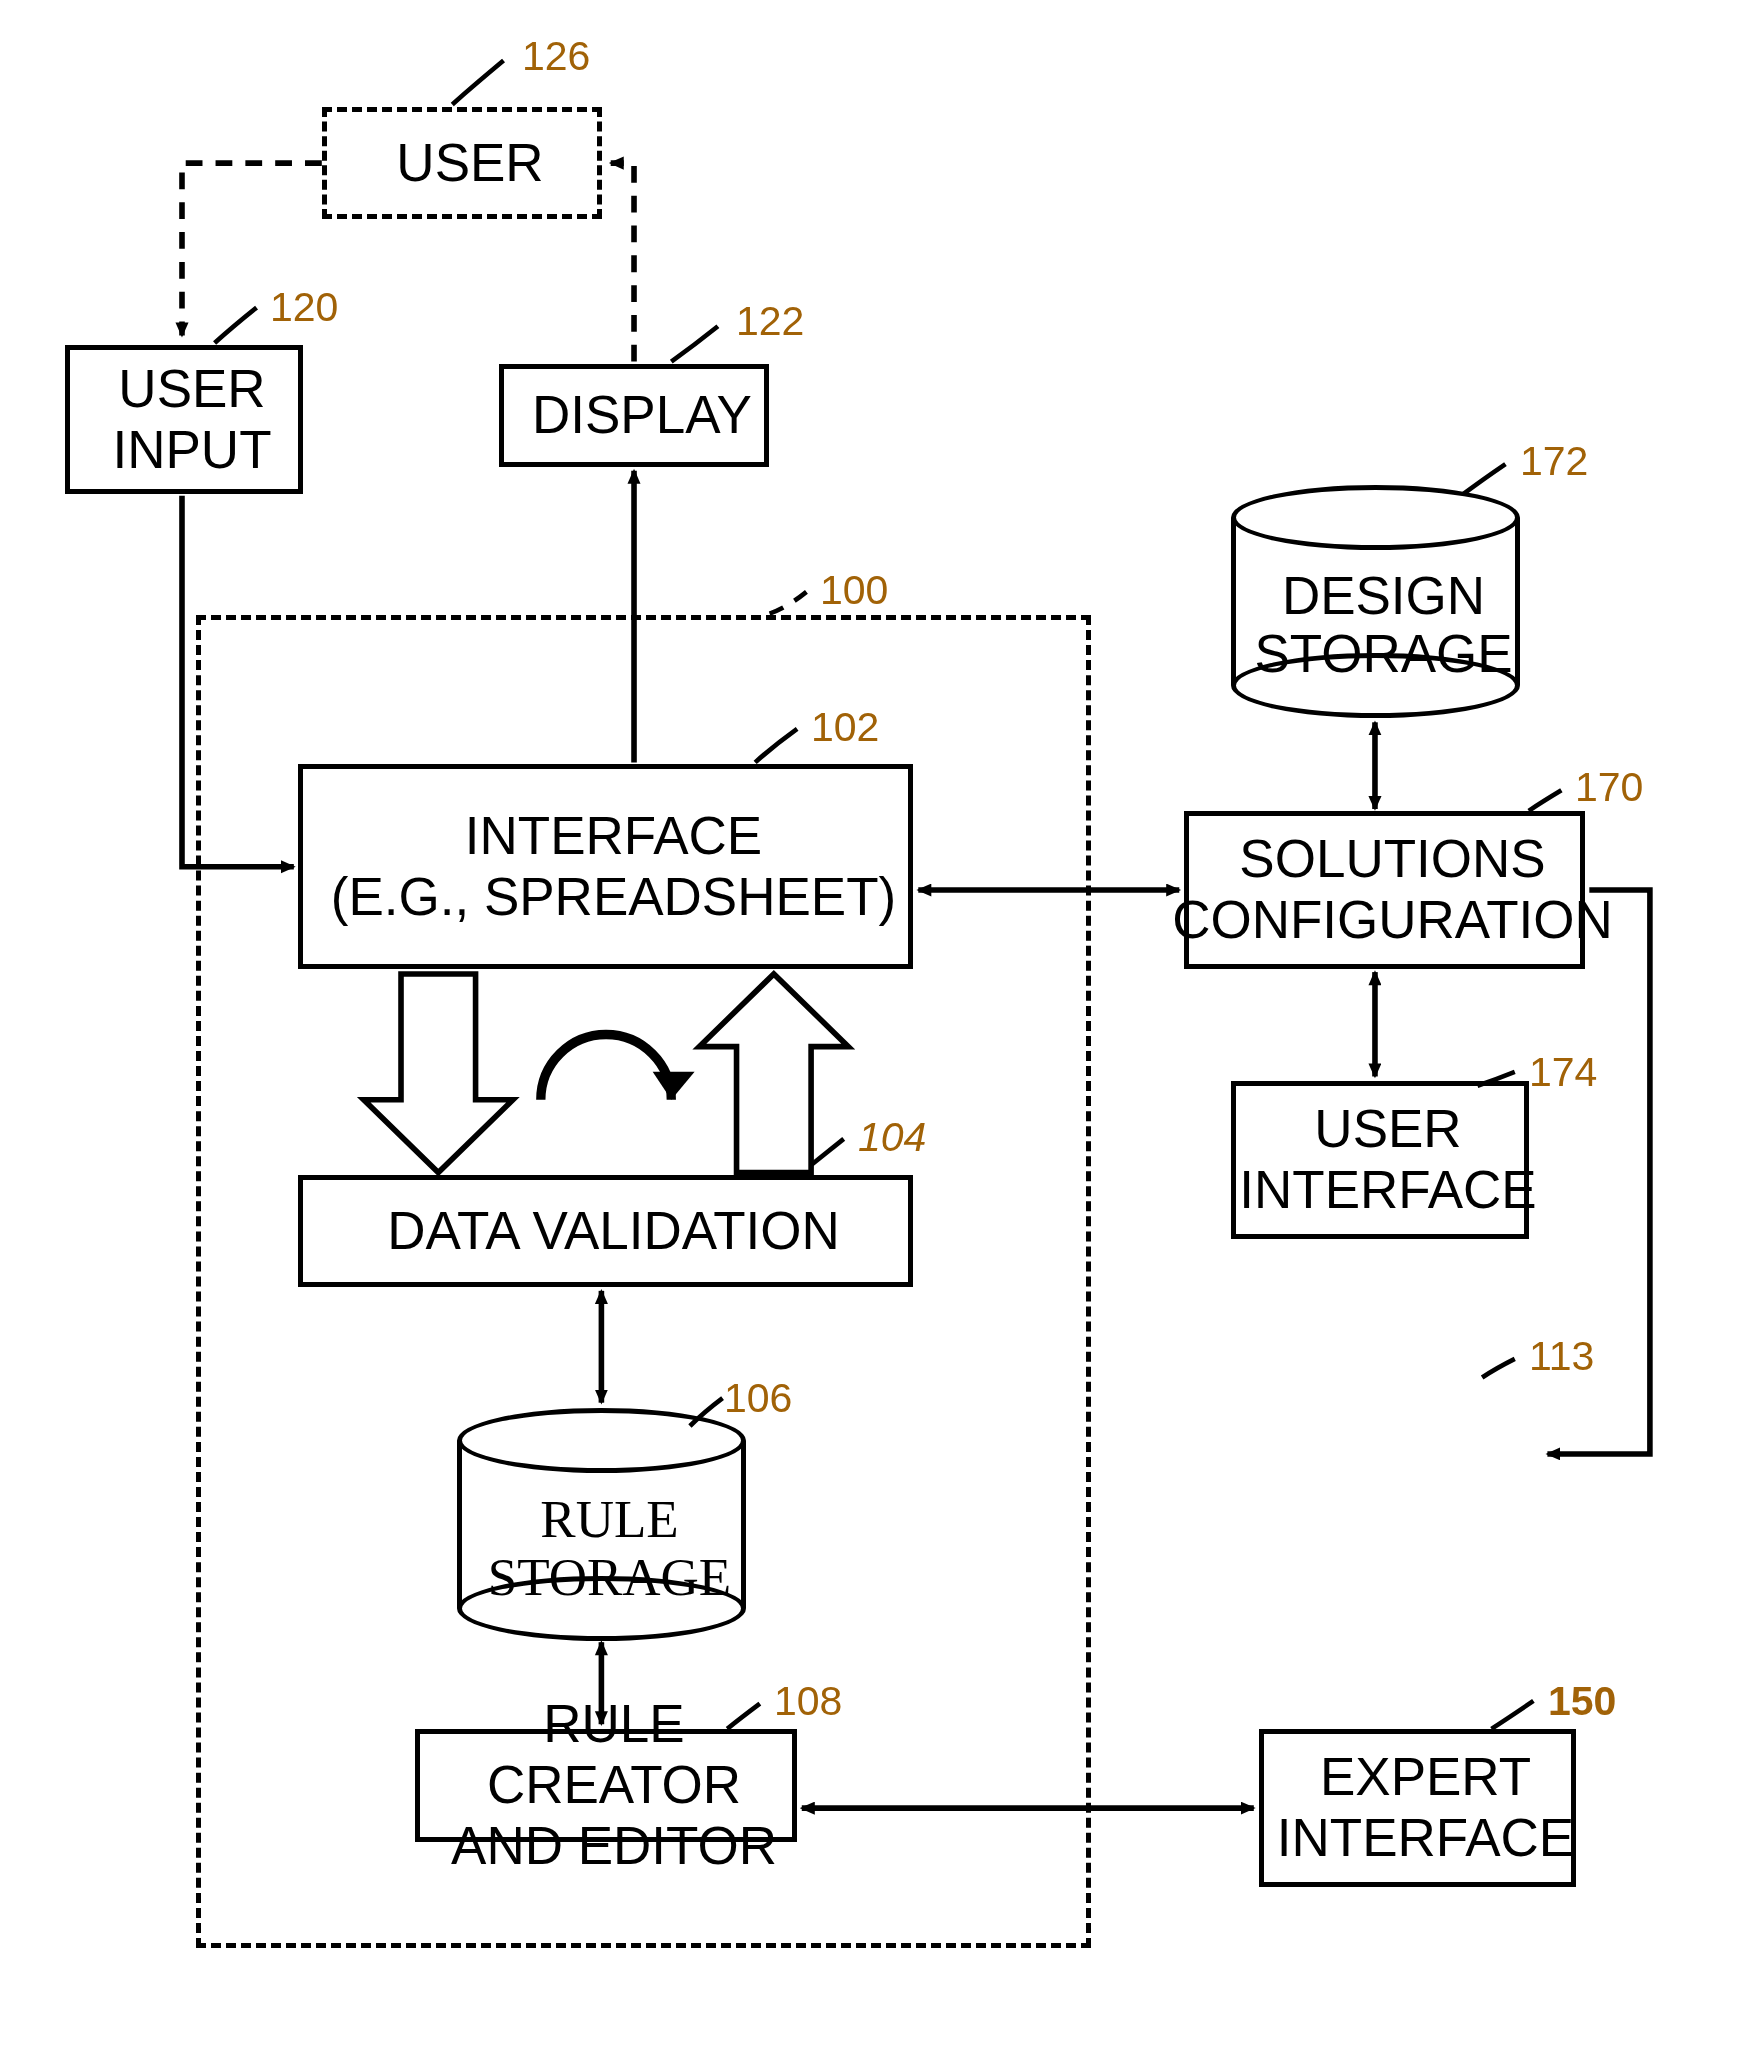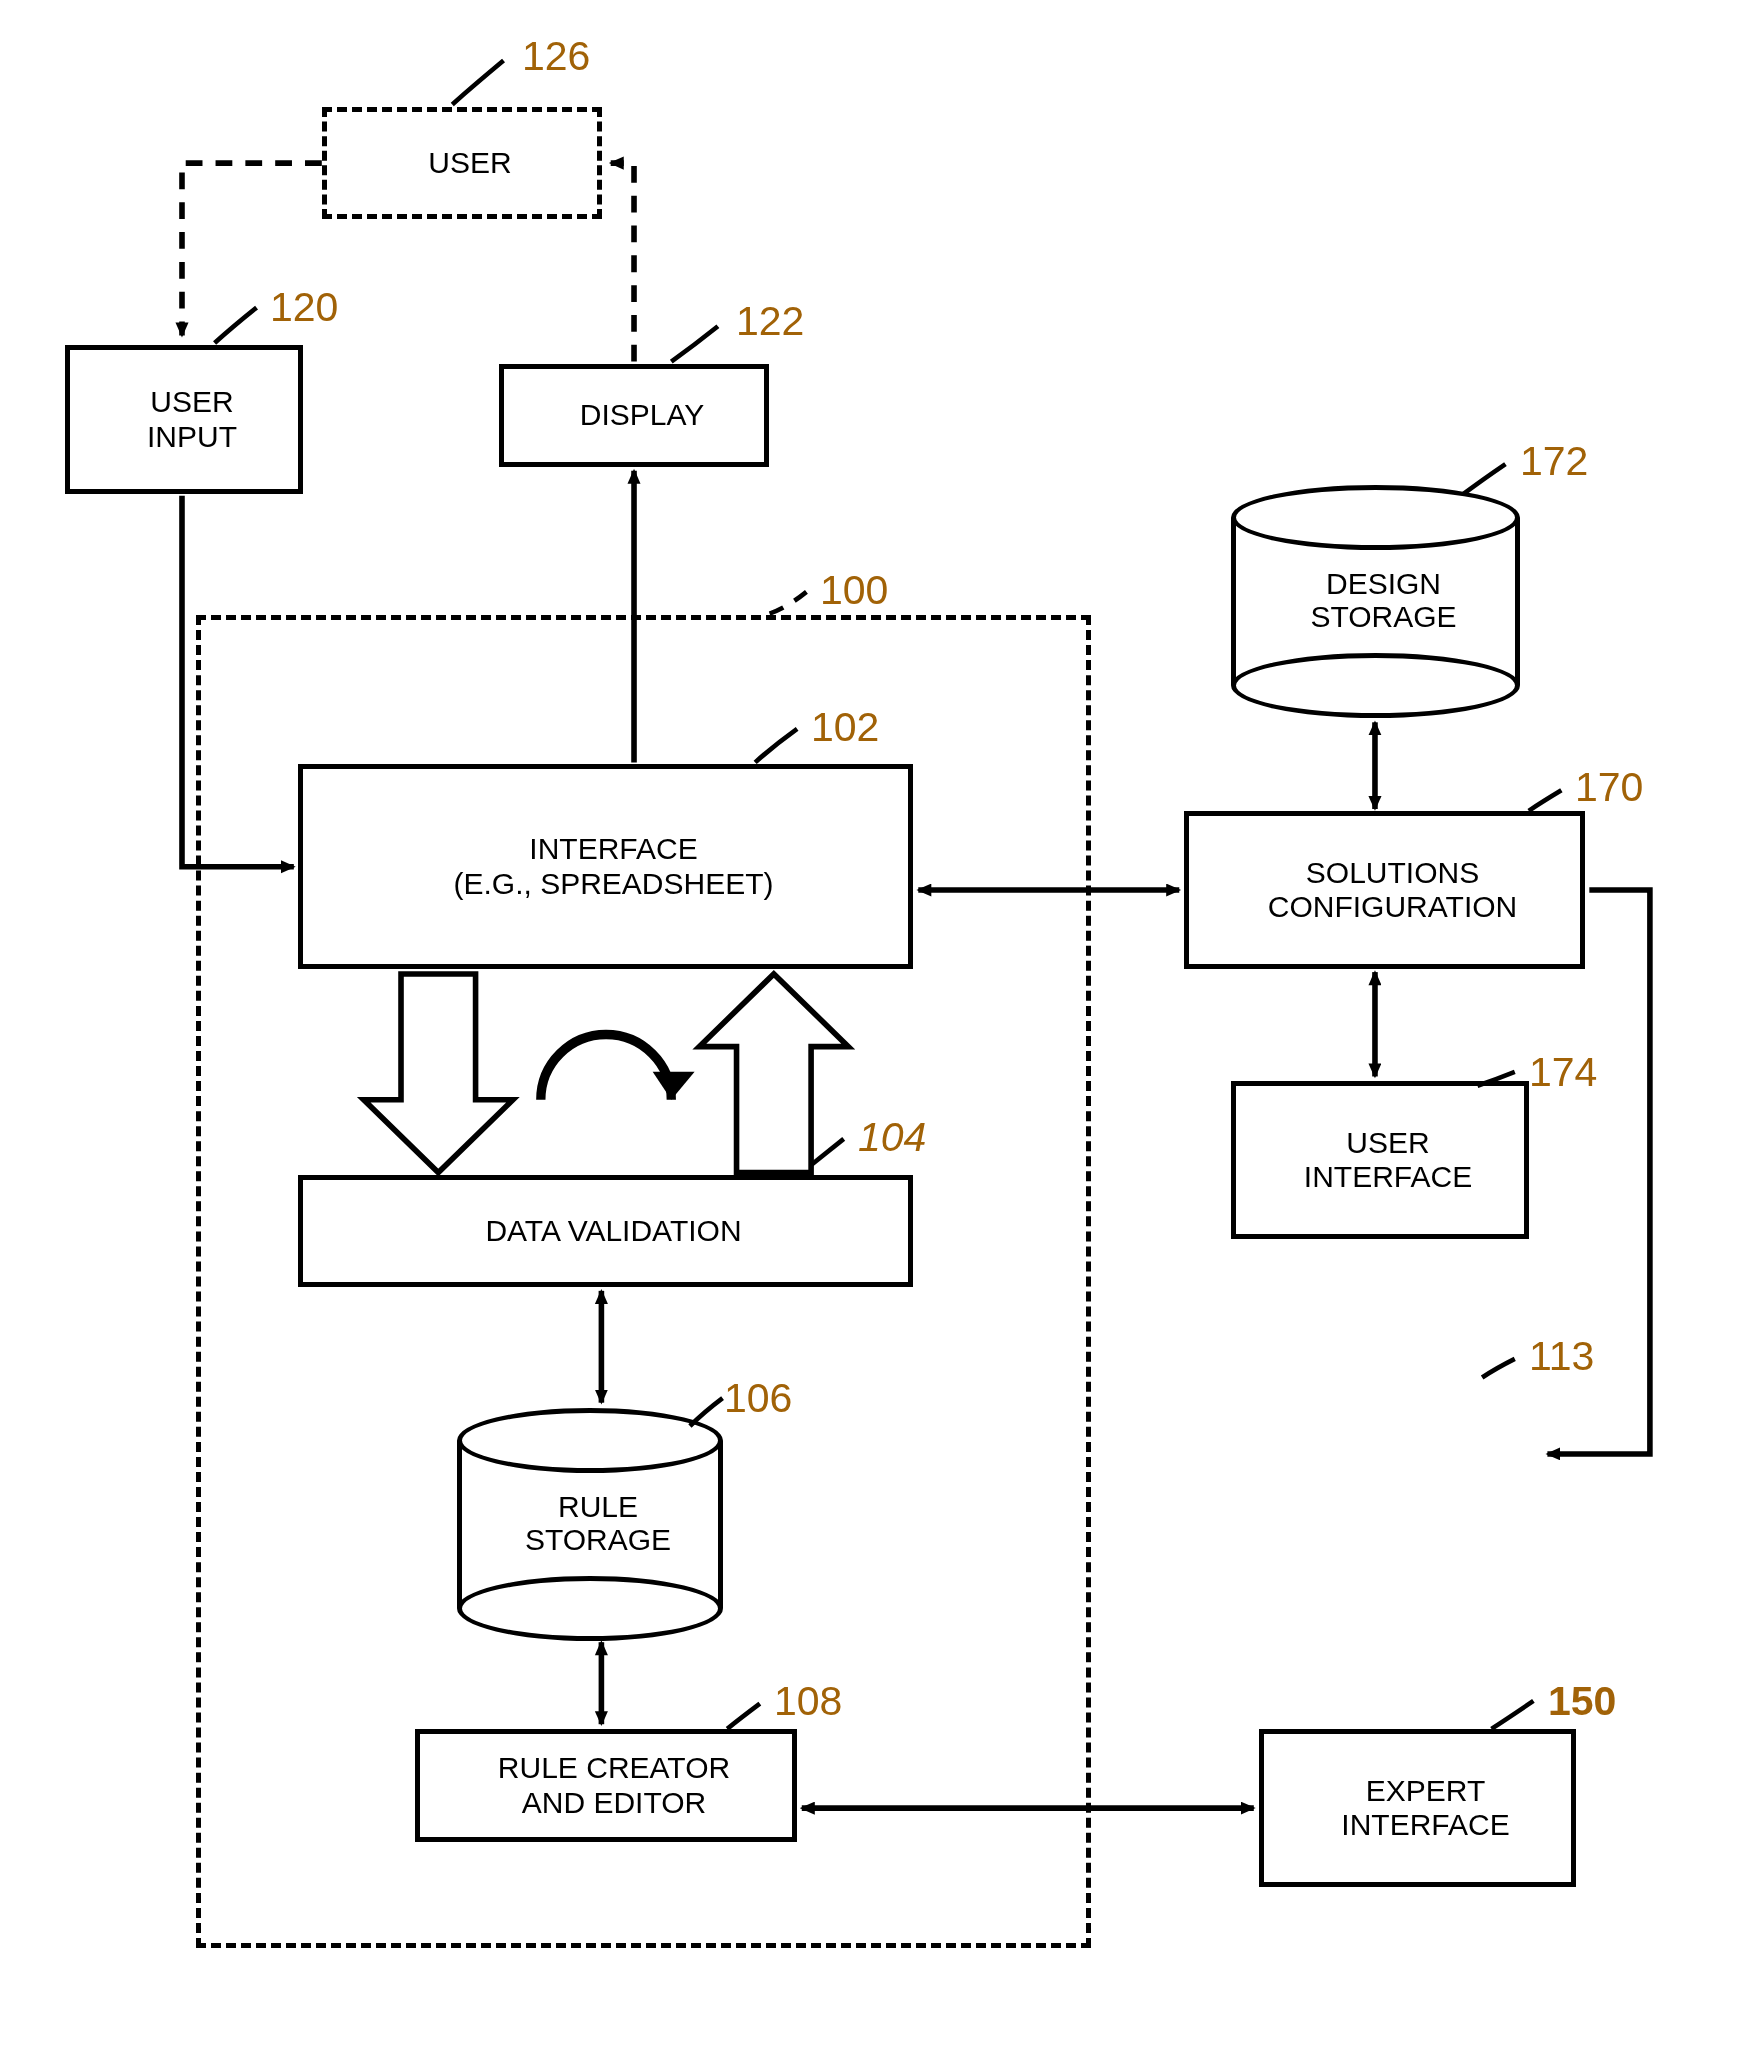--- a/index.html
+++ b/index.html
@@ -27,21 +27,21 @@
   }
   .box span { display: block; line-height: 1.15; }
   .dashed { border-style: dashed; background: transparent; }
   .label {
     position: absolute;
     font-size: 41px;
     font-weight: 400;
     color: #a16207;
     white-space: nowrap;
   }
-  .big-text { font-size: 30px; padding-left: 16px; }
+  .big-text { font-size: 53px; padding-left: 16px; }
 
   
   .cyl {
     position: absolute;
     box-sizing: border-box;
   }
   .cyl .body {
     position: absolute;
     left: 0; right: 0;
     border-left: 5.6px solid #000;
@@ -111,21 +111,21 @@
     <span style="white-space:pre-line;">INTERFACE
 (E.G., SPREADSHEET)</span>
   </div>
   <div class="label" style="left:811px; top:704px;">102</div>
 
   <div class="box big-text" style="left:298px; top:1175px; width:615px; height:112px;">
     <span>DATA VALIDATION</span>
   </div>
   <div class="label" style="left:858px; top:1114px;font-style:italic;">104</div>
 
-  <div class="cyl" style="left:457px; top:1408px; width:266px; height:233px;">
+  <div class="cyl" style="left:457px; top:1408px; width:289px; height:233px;font-family:Liberation Serif, serif;">
     <div class="body" style="top:33px; bottom:33px;"></div>
     <div class="bot" style="bottom:0; height:65px;"></div>
     <div class="top" style="top:0; height:65px;"></div>
     <div class="txt big-text" style="top:82px; white-space:pre-line;">RULE
 STORAGE</div>
   </div>
   <div class="label" style="left:724px; top:1375px;">106</div>
 
   <div class="box big-text" style="left:415px; top:1729px; width:382px; height:113px;">
     <span style="white-space:pre-line;">RULE CREATOR

